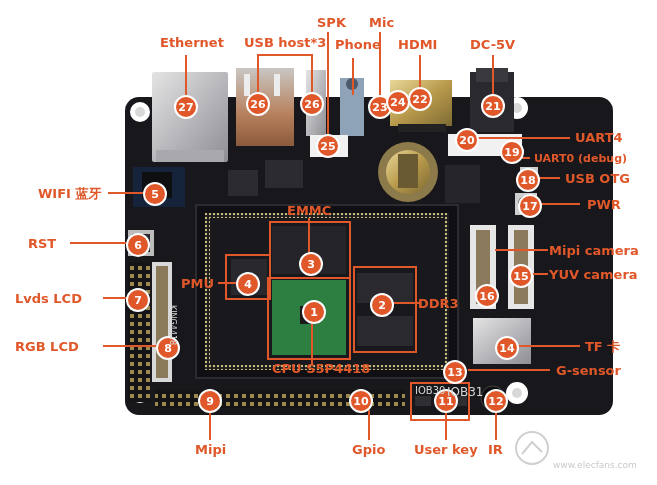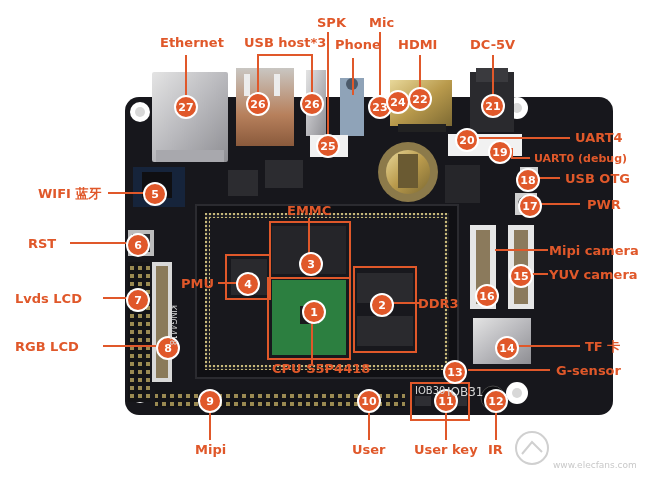--- a/index.html
+++ b/index.html
@@ -162,30 +162,30 @@
   <div id="badges">
       <div class="num" style="left: 302px; top: 300px;">1</div>
       <div class="num" style="left: 370px; top: 293px;">2</div>
       <div class="num" style="left: 299px; top: 252px;">3</div>
       <div class="num" style="left: 236px; top: 272px;">4</div>
       <div class="num" style="left: 143px; top: 182px;">5</div>
       <div class="num" style="left: 126px; top: 233px;">6</div>
       <div class="num" style="left: 126px; top: 288px;">7</div>
       <div class="num" style="left: 156px; top: 336px;">8</div>
       <div class="num" style="left: 198px; top: 389px;">9</div>
-      <div class="num" style="left: 357px; top: 389px;">10</div>
+      <div class="num" style="left: 349px; top: 389px;">10</div>
       <div class="num" style="left: 434px; top: 389px;">11</div>
       <div class="num" style="left: 484px; top: 389px;">12</div>
       <div class="num" style="left: 443px; top: 360px;">13</div>
       <div class="num" style="left: 495px; top: 336px;">14</div>
       <div class="num" style="left: 509px; top: 264px;">15</div>
       <div class="num" style="left: 475px; top: 240px; margin-top: 44px;">16</div>
       <div class="num" style="left: 518px; top: 194px;">17</div>
       <div class="num" style="left: 516px; top: 168px;">18</div>
-      <div class="num" style="left: 488px; top: 140px; text-align: center;">19</div>
+      <div class="num" style="left: 500px; top: 140px; text-align: center;">19</div>
       <div class="num" style="left: 455px; top: 128px;">20</div>
       <div class="num" style="left: 481px; top: 94px;">21</div>
       <div class="num" style="left: 408px; top: 87px;">22</div>
       <div class="num" style="left: 368px; top: 95px;">23</div>
       <div class="num" style="left: 341px; top: 90px; margin-left: 45px;">24</div>
       <div class="num" style="left: 316px; top: 134px;">25</div>
       <div class="num" style="left: 300px; top: 92px;">26</div>
       <div class="num" style="left: 174px; top: 95px;">27</div>
       <div class="num" style="left: 246px; top: 92px;">26</div>
     </div>
@@ -200,21 +200,21 @@
   <span class="lbl" style="left:575px;top:131px">UART4</span>
   <span class="lbl sm" style="left:534px;top:153px">UART0 (debug)</span>
   <span class="lbl" style="left:565px;top:172px">USB OTG</span>
   <span class="lbl" style="left:587px;top:198px">PWR</span>
   <span class="lbl" style="left:549px;top:244px">Mipi camera</span>
   <span class="lbl" style="left:549px;top:268px">YUV camera</span>
   <span class="lbl" style="left:585px;top:340px">TF 卡</span>
   <span class="lbl" style="left:556px;top:364px">G-sensor</span>
   <span class="lbl" style="left:488px;top:443px">IR</span>
   <span class="lbl" style="left:414px;top:443px">User key</span>
-  <span class="lbl" style="left:352px;top:443px">User</span>
+  <span class="lbl" style="left:352px;top:443px">Gpio</span>
   <span class="lbl" style="left:195px;top:443px">Mipi</span>
   <span class="lbl" style="left:15px;top:340px">RGB LCD</span>
   <span class="lbl" style="left:15px;top:292px">Lvds LCD</span>
   <span class="lbl" style="left:28px;top:237px">RST</span>
   <span class="lbl" style="left:38px;top:187px">WIFI 蓝牙</span>
   <span class="lbl inboard" style="left:181px;top:277px">PMU</span>
   <span class="lbl inboard" style="left:287px;top:204px">EMMC</span>
   <span class="lbl inboard" style="left:418px;top:297px">DDR3</span>
   <span class="lbl inboard" style="left:272px;top:362px">CPU S5P4418</span>
 

